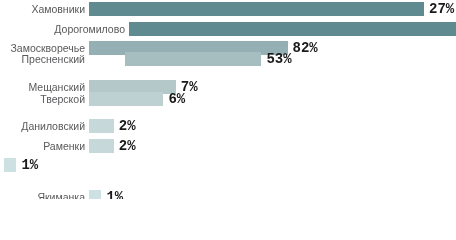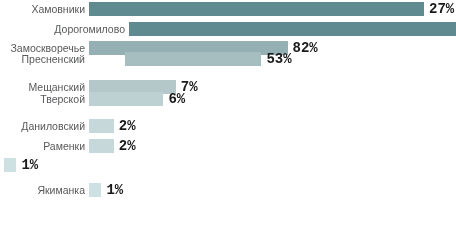--- a/index.html
+++ b/index.html
@@ -118,20 +118,20 @@
         <div class="bar" style="width: 24.8148px; background: rgb(198, 216, 218);"></div>
         <div class="val-label">2%</div>
       </div>
     </div>
     <div class="row" style="top: 158px;">
       <div class="bar-zone">
         <div class="bar" style="width: 12.4074px; background: rgb(205, 224, 226);"></div>
         <div class="val-label">1%</div>
       </div>
     </div>
-    <div class="row" style="top: 183px;">
+    <div class="row" style="top: 190px;">
       <div class="cat-label">Якиманка</div>
       <div class="bar-zone">
         <div class="bar" style="width: 12.4074px; background: rgb(205, 224, 226);"></div>
         <div class="val-label">1%</div>
       </div>
     </div>
   </div>
 
 </body></html>

